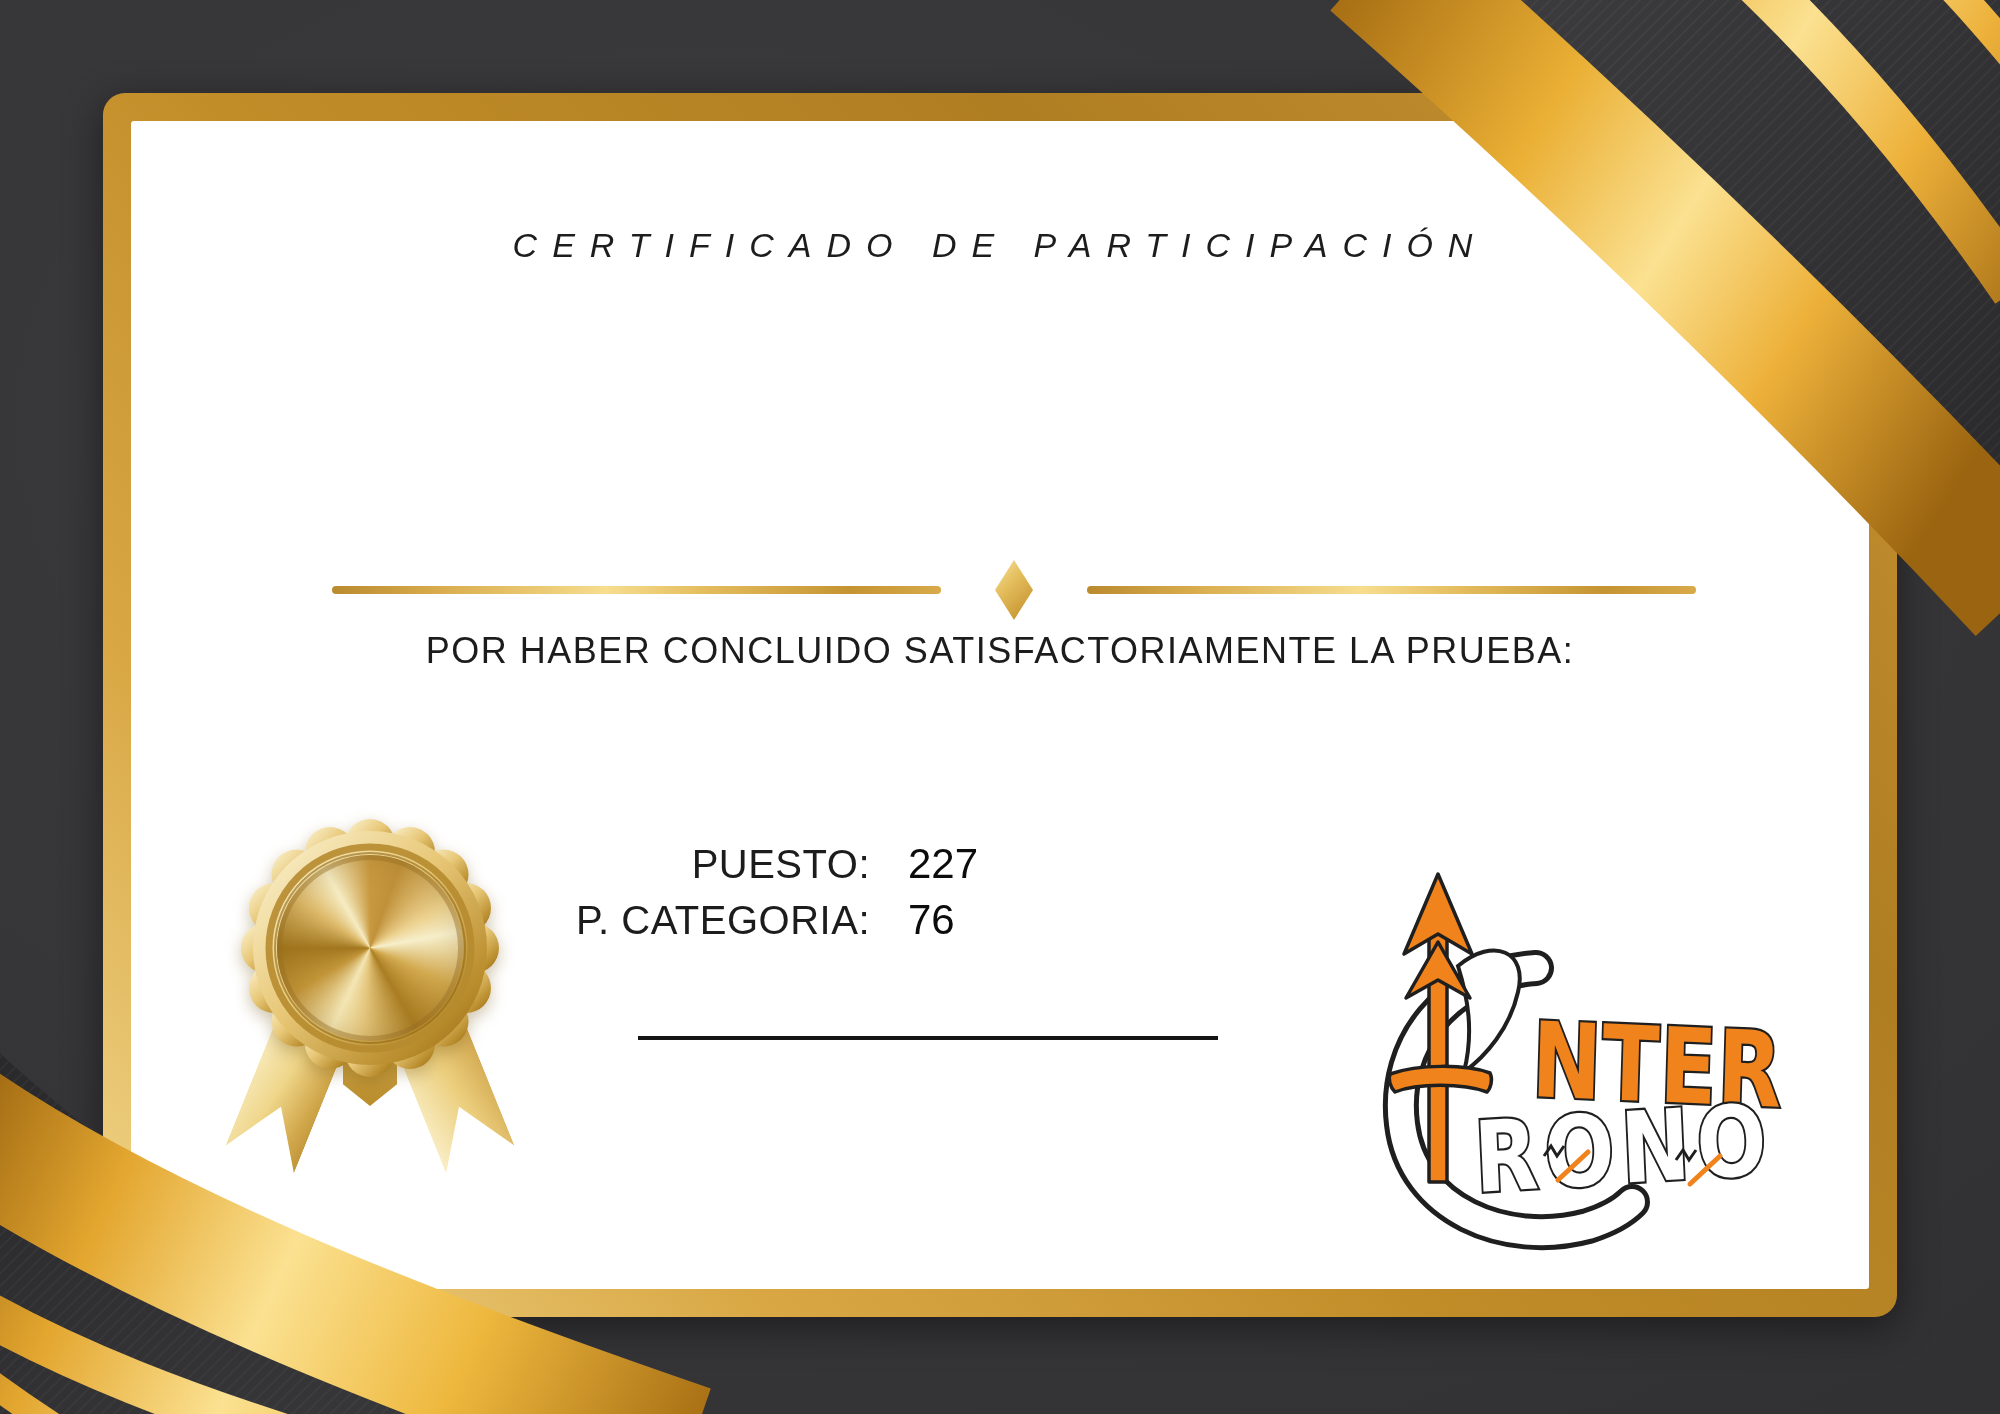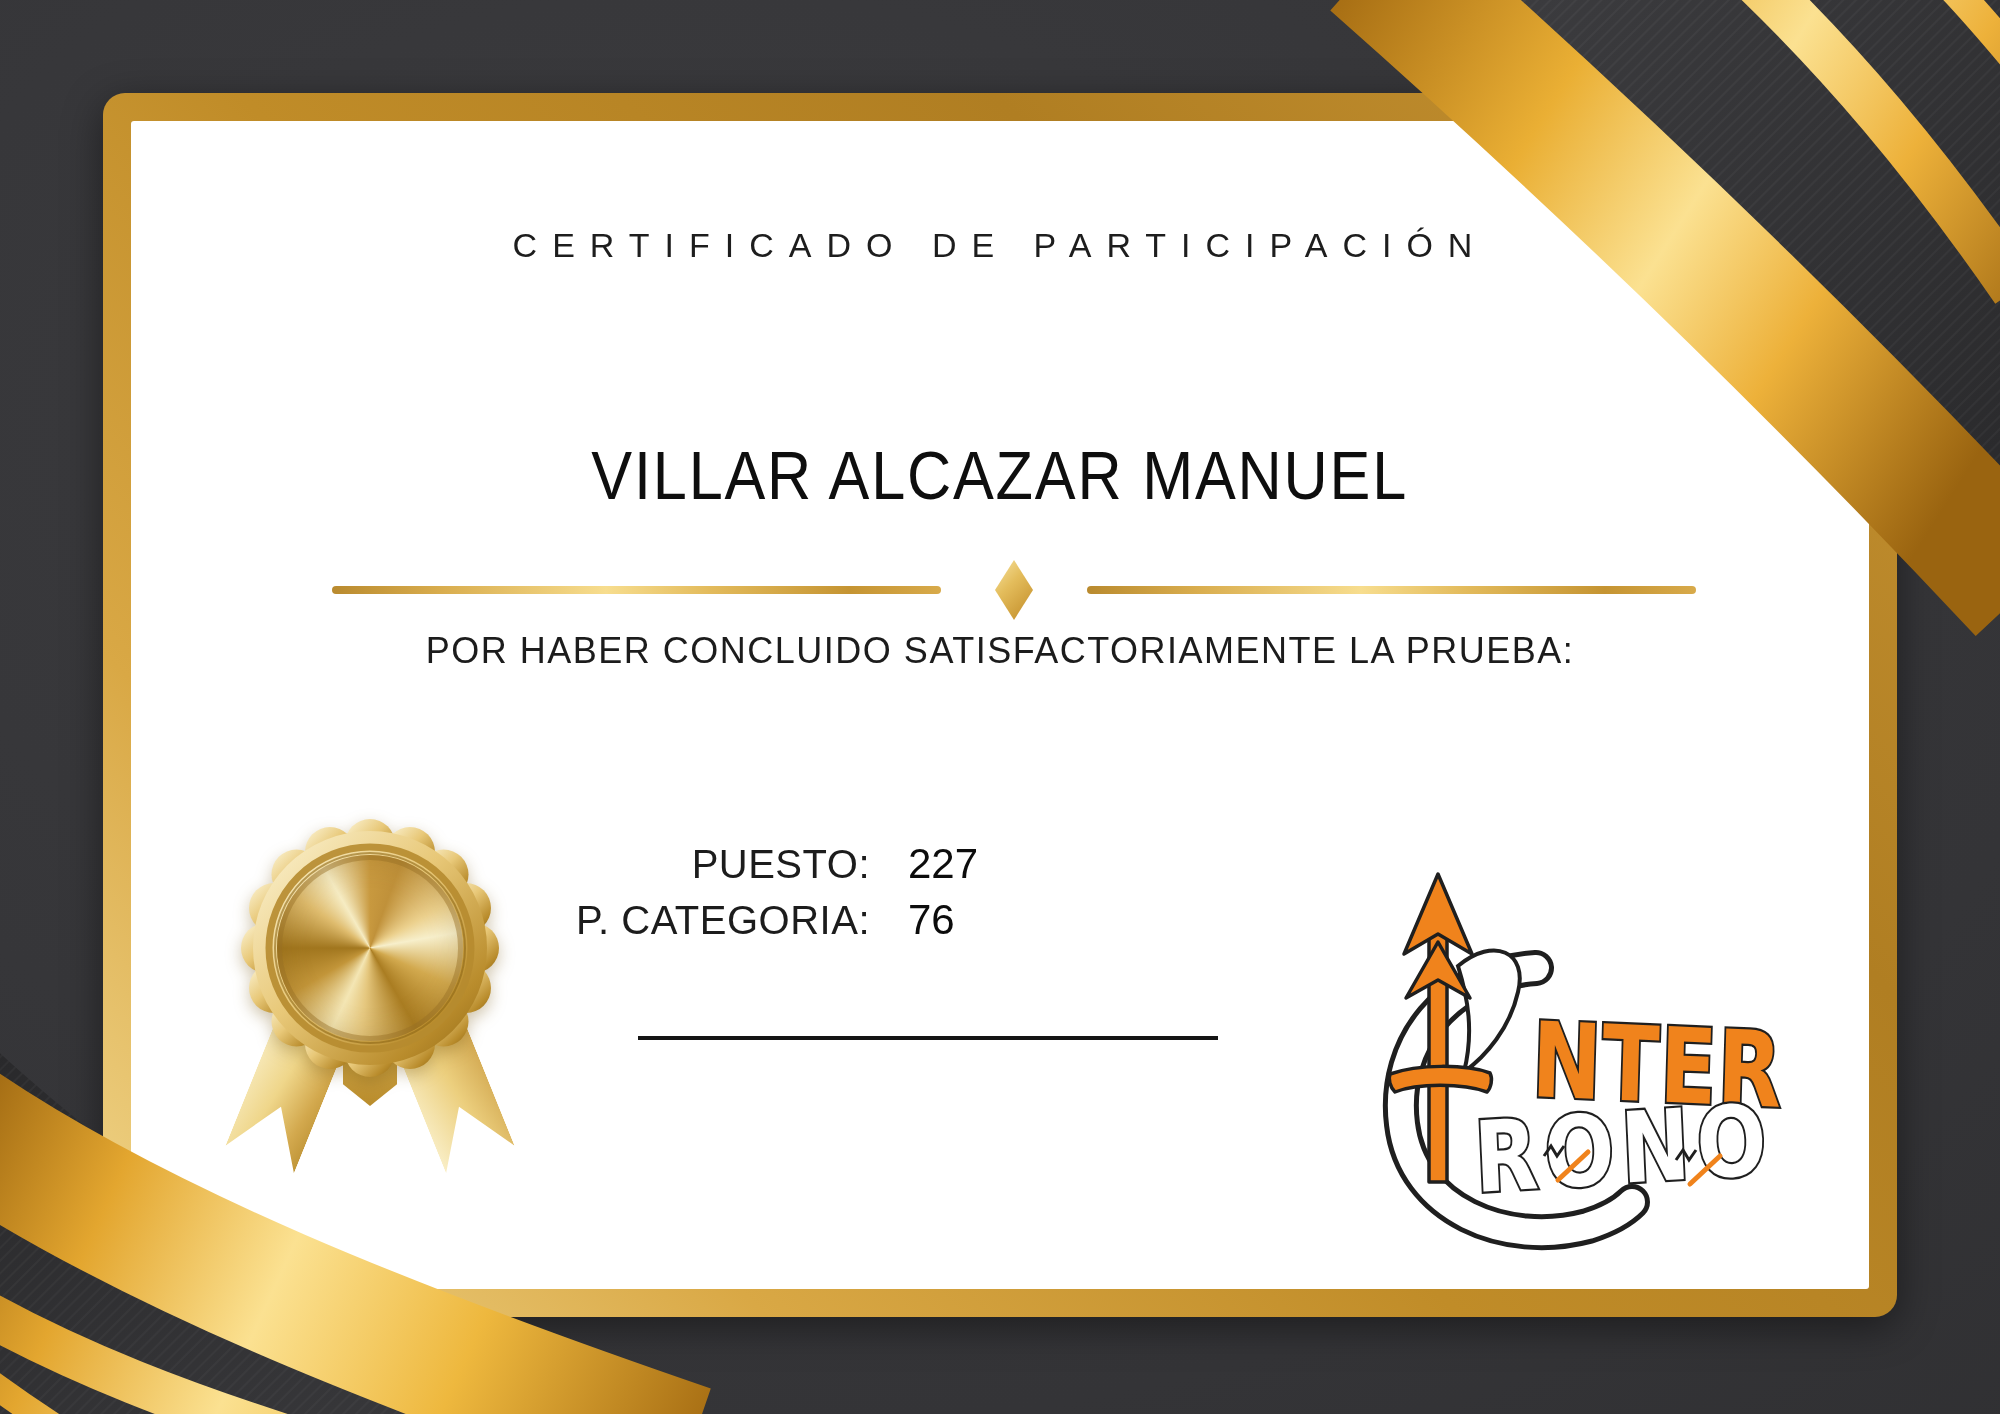--- a/index.html
+++ b/index.html
@@ -6,21 +6,21 @@
   .stage{position:relative;width:2000px;height:1414px;overflow:hidden;
          background:radial-gradient(130% 130% at 35% 30%, #3b3b3e 0%, #343437 55%, #2c2c2e 100%);
          font-family:"Liberation Sans", sans-serif;}
   
   .cert-frame{position:absolute;left:103px;top:93px;width:1794px;height:1224px;border-radius:22px;
       background:linear-gradient(45deg,#f2d88e 0%,#d9a845 22%,#c08c28 45%,#b07e22 70%,#c79434 100%);
       box-shadow:0 10px 40px rgba(0,0,0,.45);}
   .cert-paper{position:absolute;inset:28px;background:#ffffff;border-radius:3px;}
   
   .title{position:absolute;left:0;right:0;top:226px;text-align:center;
-         font-size:34px;letter-spacing:15px;color:#1d1d1d;white-space:nowrap;}
+         font-size:34px;letter-spacing:15px;color:#1d1d1d;white-space:nowrap;font-style:italic;}
   .name{position:absolute;left:0;right:0;top:436px;text-align:center;color:#0e0e0e;}
   .name span{display:inline-block;font-size:68px;letter-spacing:2px;transform:scaleX(.9);white-space:nowrap;}
   .divider{position:absolute;left:332px;top:560px;width:1364px;display:flex;align-items:center;}
   .dline{flex:1;height:8px;border-radius:4px;
          background:linear-gradient(90deg,#b98a2e 0%,#d9ad4e 18%,#f7dd8e 45%,#e3bb5c 62%,#c59432 85%,#d8aa4a 100%);}
   .dgem{width:38px;height:60px;margin:0 54px;
         clip-path:polygon(50% 0,100% 50%,50% 100%,0 50%);
         background:linear-gradient(135deg,#f6e3a1 0%,#e4bd5c 40%,#c08a26 100%);}
   .subtitle{position:absolute;left:0;right:0;top:630px;text-align:center;
             font-size:36px;letter-spacing:1.5px;color:#1c1c1c;white-space:nowrap;}
@@ -57,23 +57,20 @@
 </head>
 <body>
 
 <div class="stage">
 
   <div class="cert-frame">
     <div class="cert-paper"></div>
   </div>
 
   <div class="title">CERTIFICADO DE PARTICIPACIÓN</div>
-  <div class="name">
-    <span>VILLAR ALCAZAR MANUEL</span>
-  </div>
 
   <div class="divider">
     <div class="dline"></div>
     <div class="dgem"></div>
     <div class="dline"></div>
   </div>
 
   <div class="subtitle">POR HABER CONCLUIDO SATISFACTORIAMENTE LA PRUEBA:</div>
 
   <div class="stats">

